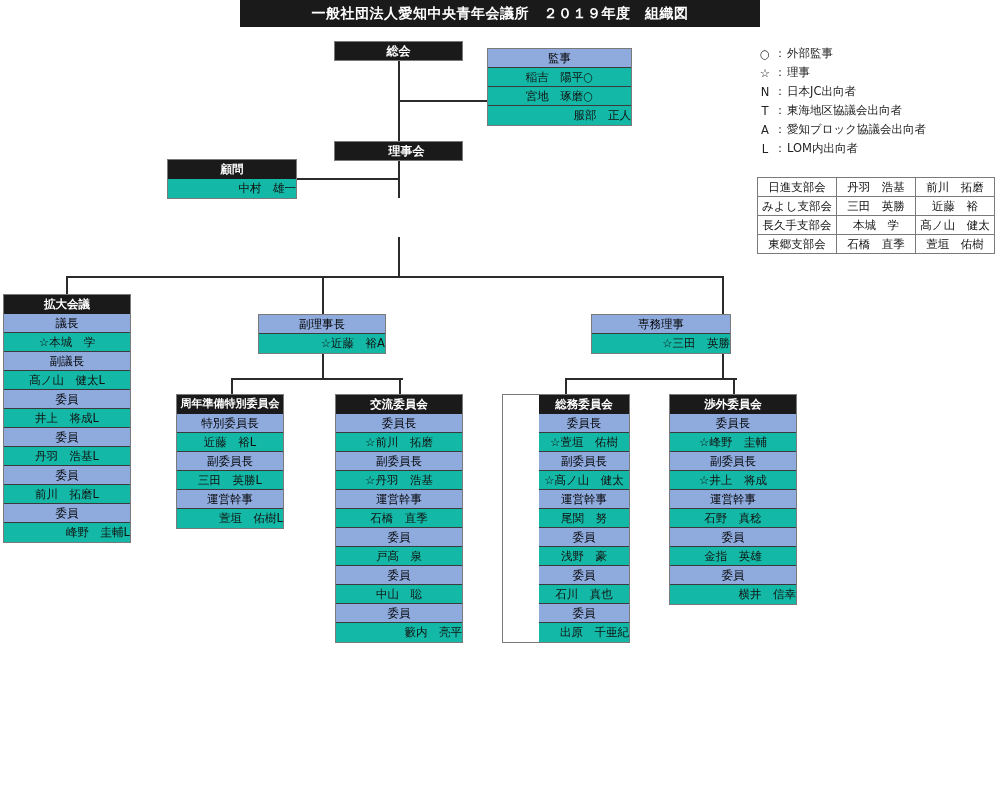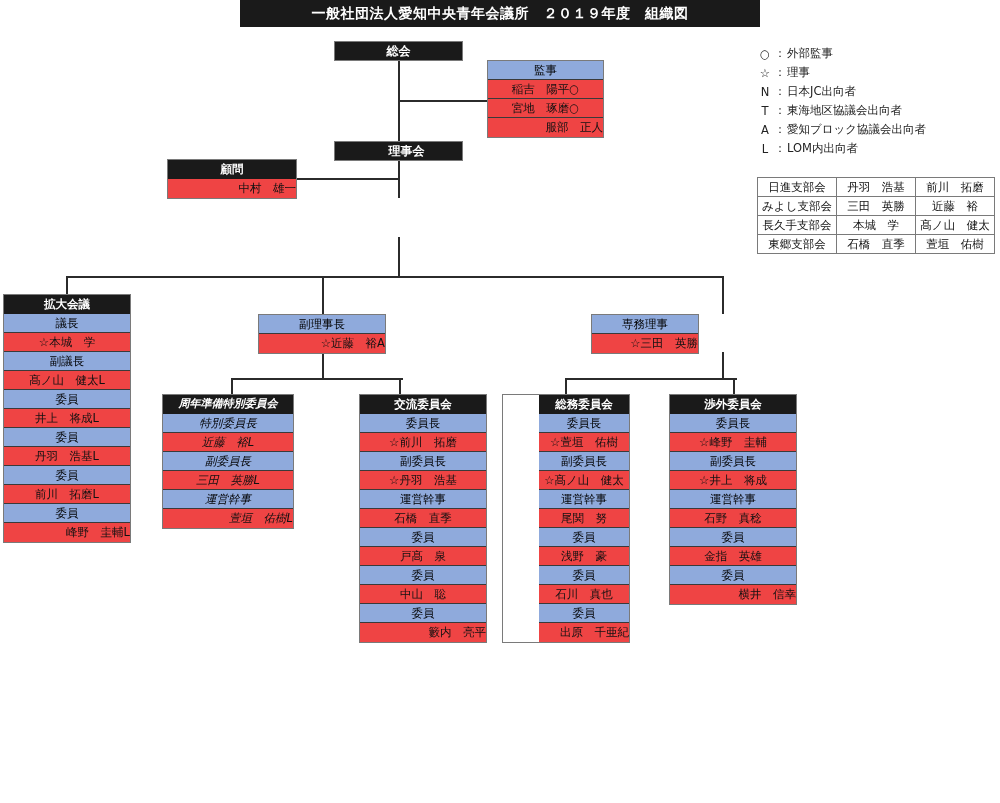--- a/index.html
+++ b/index.html
@@ -25,21 +25,21 @@
   .cell{
     box-sizing:border-box;
     height:19px;line-height:18px;
     font-size:11.5px;text-align:center;
     border-bottom:1px solid #3a3a3a;
     overflow:hidden;white-space:nowrap;
   }
   .cell:last-child{border-bottom:none;text-align:right;}
   .hdr-black{background:#1a1a1a;color:#ffffff;font-weight:bold;border-bottom:1px solid #1a1a1a;}
   .hdr-blue{background:#8faadc;color:#000000;}
-  .val{background:#ef4444;color:#111111;}
+  .val{background:#14b8a6;color:#111111;}
 
   
   .solo{
     position:absolute;box-sizing:border-box;
     background:#1a1a1a;color:#fff;border:1px solid #7a7a7a;
     font-size:12px;font-weight:bold;
     display:flex;align-items:center;justify-content:center;
   }
 
   
@@ -91,21 +91,21 @@
   <div class="ln vl" style="left:231px;top:378px;height:17px;"></div>
   <div class="ln vl" style="left:399px;top:378px;height:17px;"></div>
 
   <div class="ln vl" style="left:722px;top:352px;height:27px;"></div>
   <div class="ln hl" style="left:565px;top:378px;width:172px;"></div>
   <div class="ln vl" style="left:565px;top:378px;height:17px;"></div>
   <div class="ln vl" style="left:733px;top:378px;height:17px;"></div>
 
   <div class="solo" style="left:334px;top:41px;width:129px;height:20px;">総会</div>
 
-  <div class="box" style="left:487px;top:60px;width:117px;">
+  <div class="box" style="left:487px;top:48px;width:145px;">
     <div class="cell hdr-blue">監事</div>
     <div class="cell val">稲吉　陽平○</div>
     <div class="cell val">宮地　琢磨○</div>
     <div class="cell val">服部　正人</div>
   </div>
 
   <div class="solo" style="left:334px;top:141px;width:129px;height:20px;padding-left:16px;">理事会</div>
 
   <div class="box" style="left:167px;top:159px;width:130px;">
     <div class="cell hdr-black">顧問</div>
@@ -127,36 +127,36 @@
     <div class="cell val">前川　拓磨L</div>
     <div class="cell hdr-blue">委員</div>
     <div class="cell val">峰野　圭輔L</div>
   </div>
 
   <div class="box" style="left:258px;top:314px;width:128px;">
     <div class="cell hdr-blue">副理事長</div>
     <div class="cell val">☆近藤　裕A</div>
   </div>
 
-  <div class="box" style="left:591px;top:314px;width:108px;">
+  <div class="box" style="left:591px;top:314px;width:140px;">
     <div class="cell hdr-blue">専務理事</div>
     <div class="cell val">☆三田　英勝</div>
   </div>
 
-  <div class="box" style="left:162px;top:394px;width:132px;font-style:italic;">
+  <div class="box" style="left:176px;top:394px;width:108px;">
     <div class="cell hdr-black" style="font-size:11px;">周年準備特別委員会</div>
     <div class="cell hdr-blue">特別委員長</div>
     <div class="cell val">近藤　裕L</div>
     <div class="cell hdr-blue">副委員長</div>
     <div class="cell val">三田　英勝L</div>
     <div class="cell hdr-blue">運営幹事</div>
     <div class="cell val">萱垣　佑樹L</div>
   </div>
 
-  <div class="box" style="left:335px;top:394px;width:128px;margin-left:24px;">
+  <div class="box" style="left:335px;top:394px;width:128px;">
     <div class="cell hdr-black">交流委員会</div>
     <div class="cell hdr-blue">委員長</div>
     <div class="cell val">☆前川　拓磨</div>
     <div class="cell hdr-blue">副委員長</div>
     <div class="cell val">☆丹羽　浩基</div>
     <div class="cell hdr-blue">運営幹事</div>
     <div class="cell val">石橋　直季</div>
     <div class="cell hdr-blue">委員</div>
     <div class="cell val">戸髙　泉</div>
     <div class="cell hdr-blue">委員</div>

